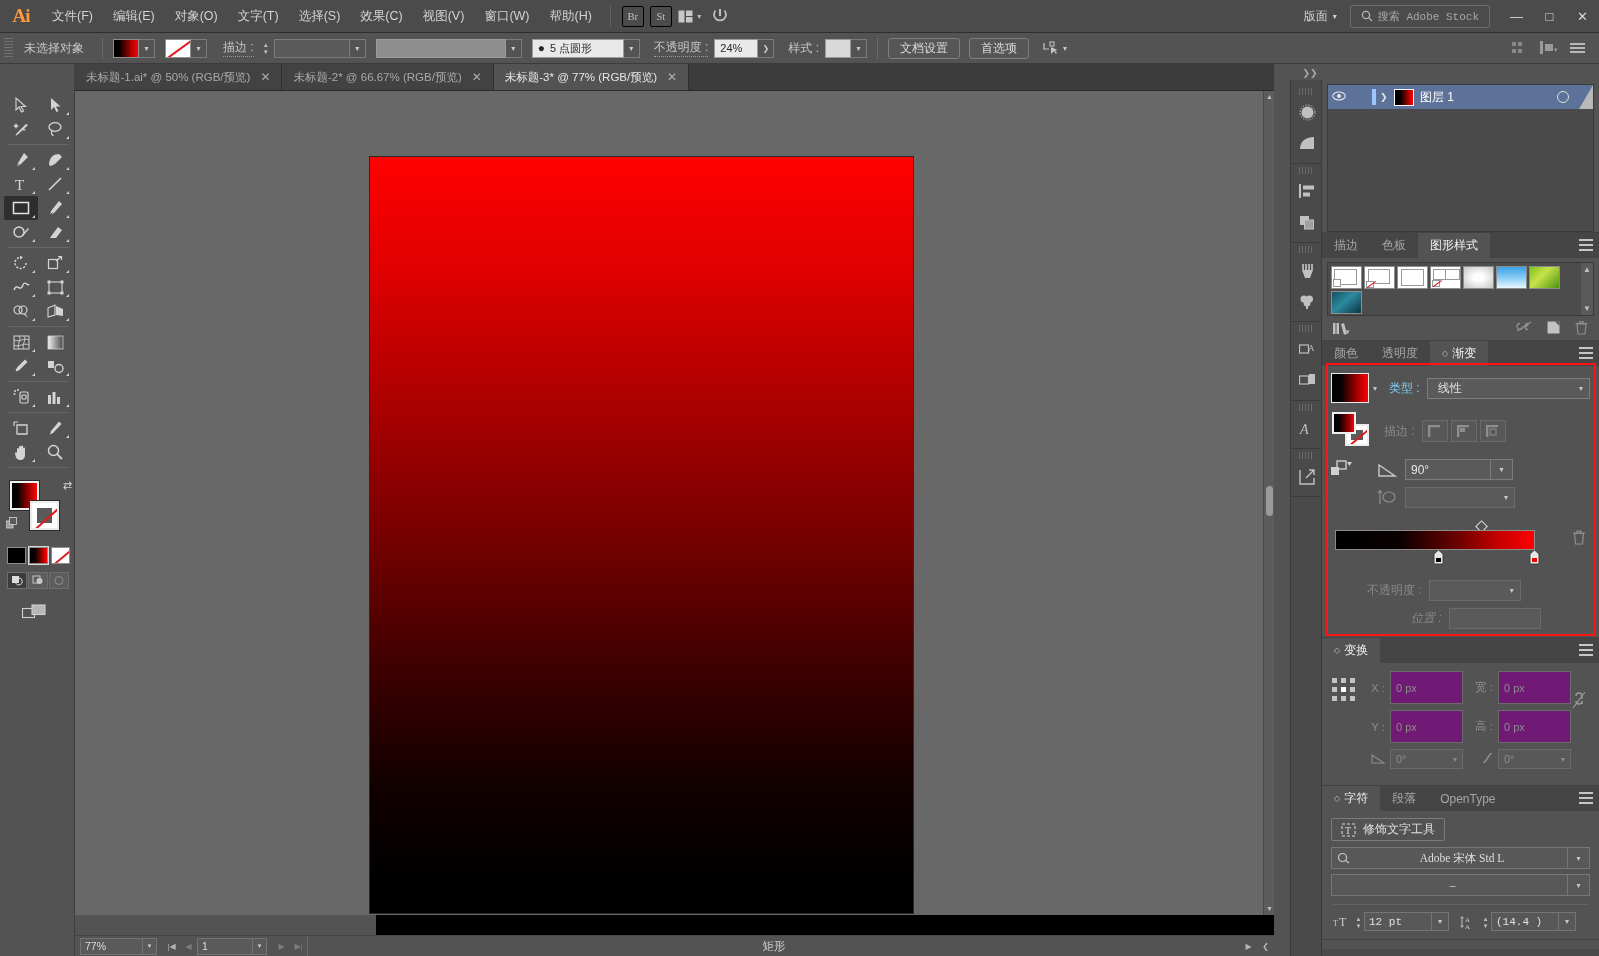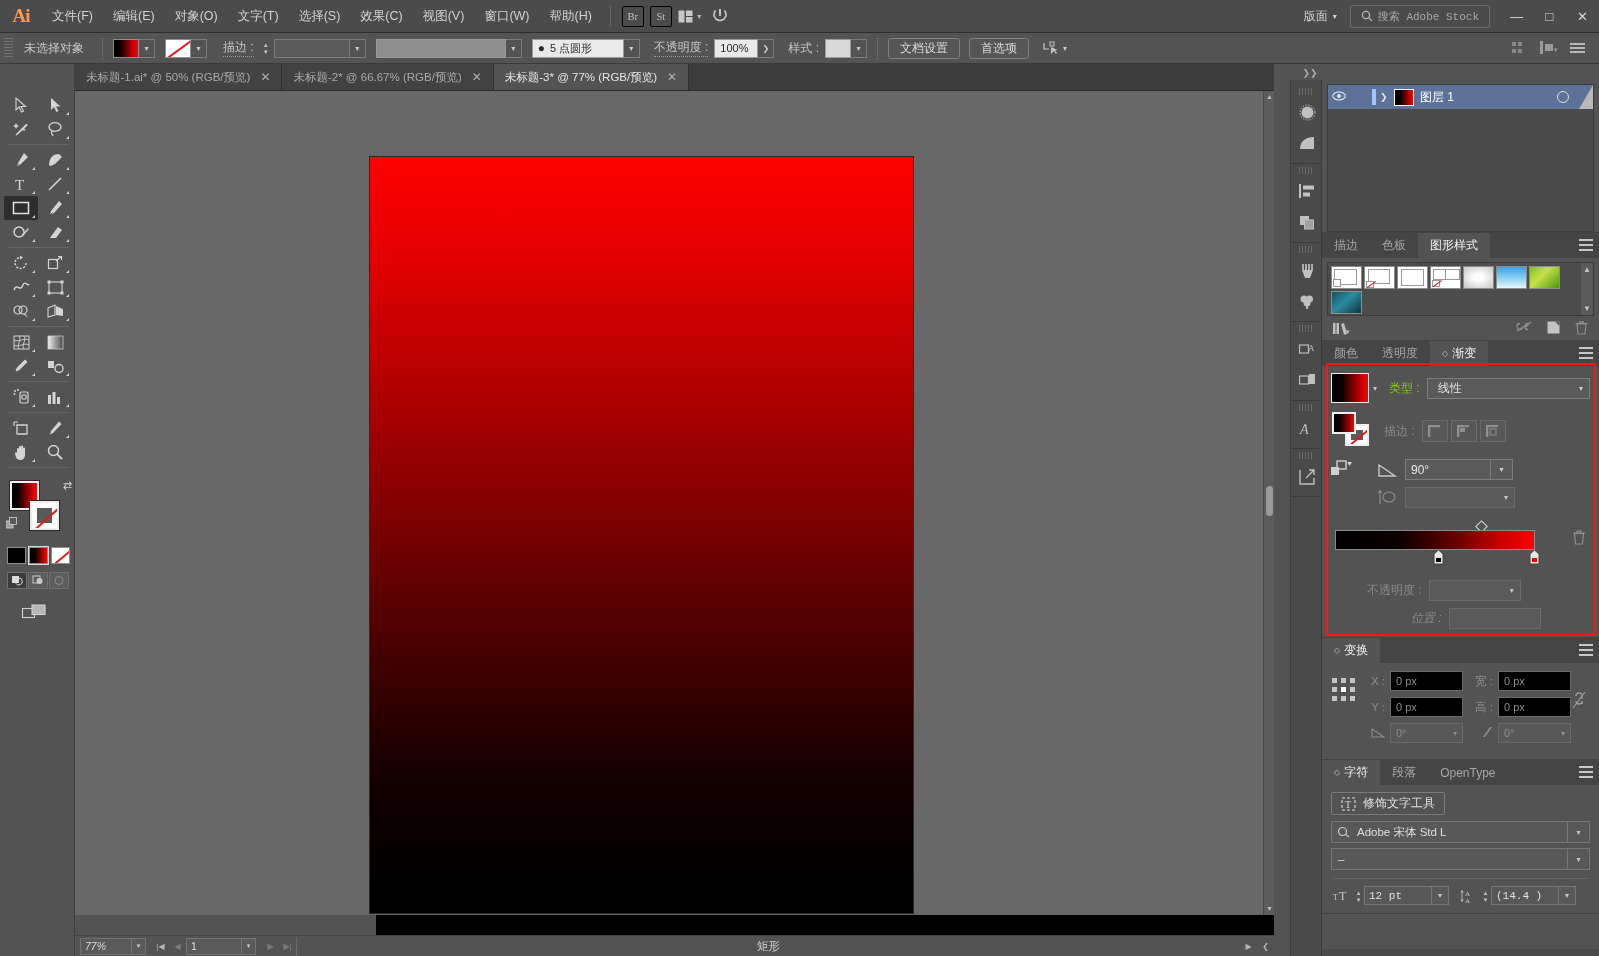--- a/index.html
+++ b/index.html
@@ -362,21 +362,21 @@
     position: absolute; left: 4px; top: 22px; right: 3px; bottom: 1px;
     border: 2px solid #ff1414; pointer-events: none; z-index: 5;
   }
   .grad-body { padding: 7px 9px 8px; }
   .grad-row { display: flex; align-items: center; margin-bottom: 7px; }
   .grad-preview {
     width: 38px; height: 30px; border: 1px solid #ededed;
     background: linear-gradient(to right, #000 0%, #080000 26%, #9e0000 68%, #ff0000 100%);
   }
   .grad-caret { margin-left: 4px; font-size: 8px; color: #c4c4c4; }
-  .grad-lbl { font-size: 12px; color: #84cc16; margin: 0 7px 0 12px; white-space: nowrap; }
+  .grad-lbl { font-size: 12px; color: #7dd3fc; margin: 0 7px 0 12px; white-space: nowrap; }
   .grad-lbl.dim { color: #898989; }
   .sel-box {
     flex: 1; height: 21px; border: 1px solid #7c7c7c; background: #5a5a5a;
     display: flex; align-items: center; padding: 0 10px; font-size: 12px;
     color: #e2e2e2; position: relative;
   }
   .sel-box .cv { position: absolute; right: 6px; font-size: 8px; color: #c8c8c8; }
   .sel-box.dim { color: #8a8a8a; border-color: #6a6a6a; }
   .stroke-opts { display: flex; gap: 3px; }
   .stroke-opt {
@@ -439,21 +439,21 @@
   .tf-grid-ico {
     position: absolute; left: 9px; top: 14px; width: 26px; height: 26px;
   }
   .tf-rows { margin-left: 34px; }
   .tf-line { display: flex; align-items: center; margin-bottom: 6px; }
   .tf-lbl {
     width: 20px; text-align: right; font-size: 11.5px; color: #8d8d8d;
     margin-right: 5px;
   }
   .tf-input {
-    width: 73px; height: 20px; border: 1px solid #6a6a6a; background: #000000;
+    width: 73px; height: 33px; border: 1px solid #6a6a6a; background: #701a75;
     display: flex; align-items: center; padding: 0 5px;
     font-size: 11px; color: #8d8d8d;
   }
   .tf-dd {
     width: 73px; height: 20px; border: 1px solid #6a6a6a; background: #585858;
     display: flex; align-items: center; padding: 0 5px;
     font-size: 11px; color: #8d8d8d; position: relative;
   }
   .tf-dd .cv { position: absolute; right: 5px; font-size: 8px; }
   .tf-link {
@@ -466,21 +466,22 @@
     display: flex; align-items: center; gap: 7px; height: 23px;
     border: 1px solid #7b7b7b; border-radius: 2px; padding: 0 9px;
     width: fit-content; font-size: 12px; color: #e0e0e0; margin-bottom: 6px;
   }
   .ch-fontbox {
     display: flex; align-items: center; height: 22px; border: 1px solid #767676;
     background: #585858; margin-bottom: 5px; position: relative;
   }
   .ch-fontbox .txt {
     flex: 1; font-size: 11.5px; color: #dedede; padding-left: 6px;
-    font-family: Liberation Sans, sans-serif;
+    font-family: Liberation Serif, serif;
+    text-align: center;
   }
   .ch-fontbox .cv {
     width: 22px; border-left: 1px solid #767676; height: 100%;
     display: flex; align-items: center; justify-content: center;
     font-size: 8px; color: #c8c8c8;
   }
   .ch-divider { height: 1px; background: #646464; margin: 8px 2px 7px; }
   .ch-grid { display: flex; flex-wrap: wrap; gap: 5px 9px; }
   .ch-cell { display: flex; align-items: center; width: 118px; }
   .ch-ico {
@@ -578,21 +579,21 @@
     <div class="field" style="width:76px;"></div>
     <div class="arrowbtn">▾</div>
     <div class="field flat" style="width:130px;margin-left:10px;"></div>
     <div class="arrowbtn">▾</div>
     <div class="field white" style="width:92px;margin-left:10px;">
       <span style="font-size:12px;margin-right:5px;">●</span>
       <span>5 点圆形</span>
     </div>
     <div class="arrowbtn">▾</div>
     <div class="cb-label dotted-u" style="margin:0 6px 0 14px;">不透明度 :</div>
-    <div class="field white" style="width:44px;">100%</div>
+    <div class="field white" style="width:44px;">24%</div>
     <div class="arrowbtn">❯</div>
     <div class="cb-label" style="margin:0 6px 0 14px;">样式 :</div>
     <div class="field" style="width:26px;background:#d9d9d9;border-color:#9a9a9a;"></div>
     <div class="arrowbtn">▾</div>
     <div class="cb-sep"></div>
     <div class="btn-pill">文档设置</div>
     <div class="btn-pill" style="margin-left:9px;">首选项</div>
     <div style="display:flex;align-items:center;gap:4px;margin-left:14px;">
       <svg width="16" height="14" viewBox="0 0 16 14">
         <path d="M1 2 L1 8 L6 8" stroke="#c6c6c6" stroke-width="1.2" fill="none"></path>
@@ -887,21 +888,21 @@
   </div>
   <div class="v-scroll">
     <div class="arr" style="top:0;">▲</div>
     <div class="thumb"></div>
     <div class="arr" style="bottom:0;">▼</div>
   </div>
 
   <div class="statusbar">
     <div class="sb-black"></div>
     <div class="sb-row">
-      <div class="sb-field" style="width:52px;margin-left:5px;font-style:italic;">77%</div>
+      <div class="sb-field" style="width:63px;margin-left:5px;">77%</div>
       <div class="sb-arrow">▾</div>
       <div class="sb-nav" style="margin-left:6px;">|◀</div>
       <div class="sb-nav dim">◀</div>
       <div class="sb-field" style="width:56px;">1</div>
       <div class="sb-arrow">▾</div>
       <div class="sb-nav dim" style="margin-left:6px;">▶</div>
       <div class="sb-nav dim">▶|</div>
       <div class="sb-status">矩形</div>
       <div class="sb-nav">▶</div>
       <div class="sb-nav">❮</div>

